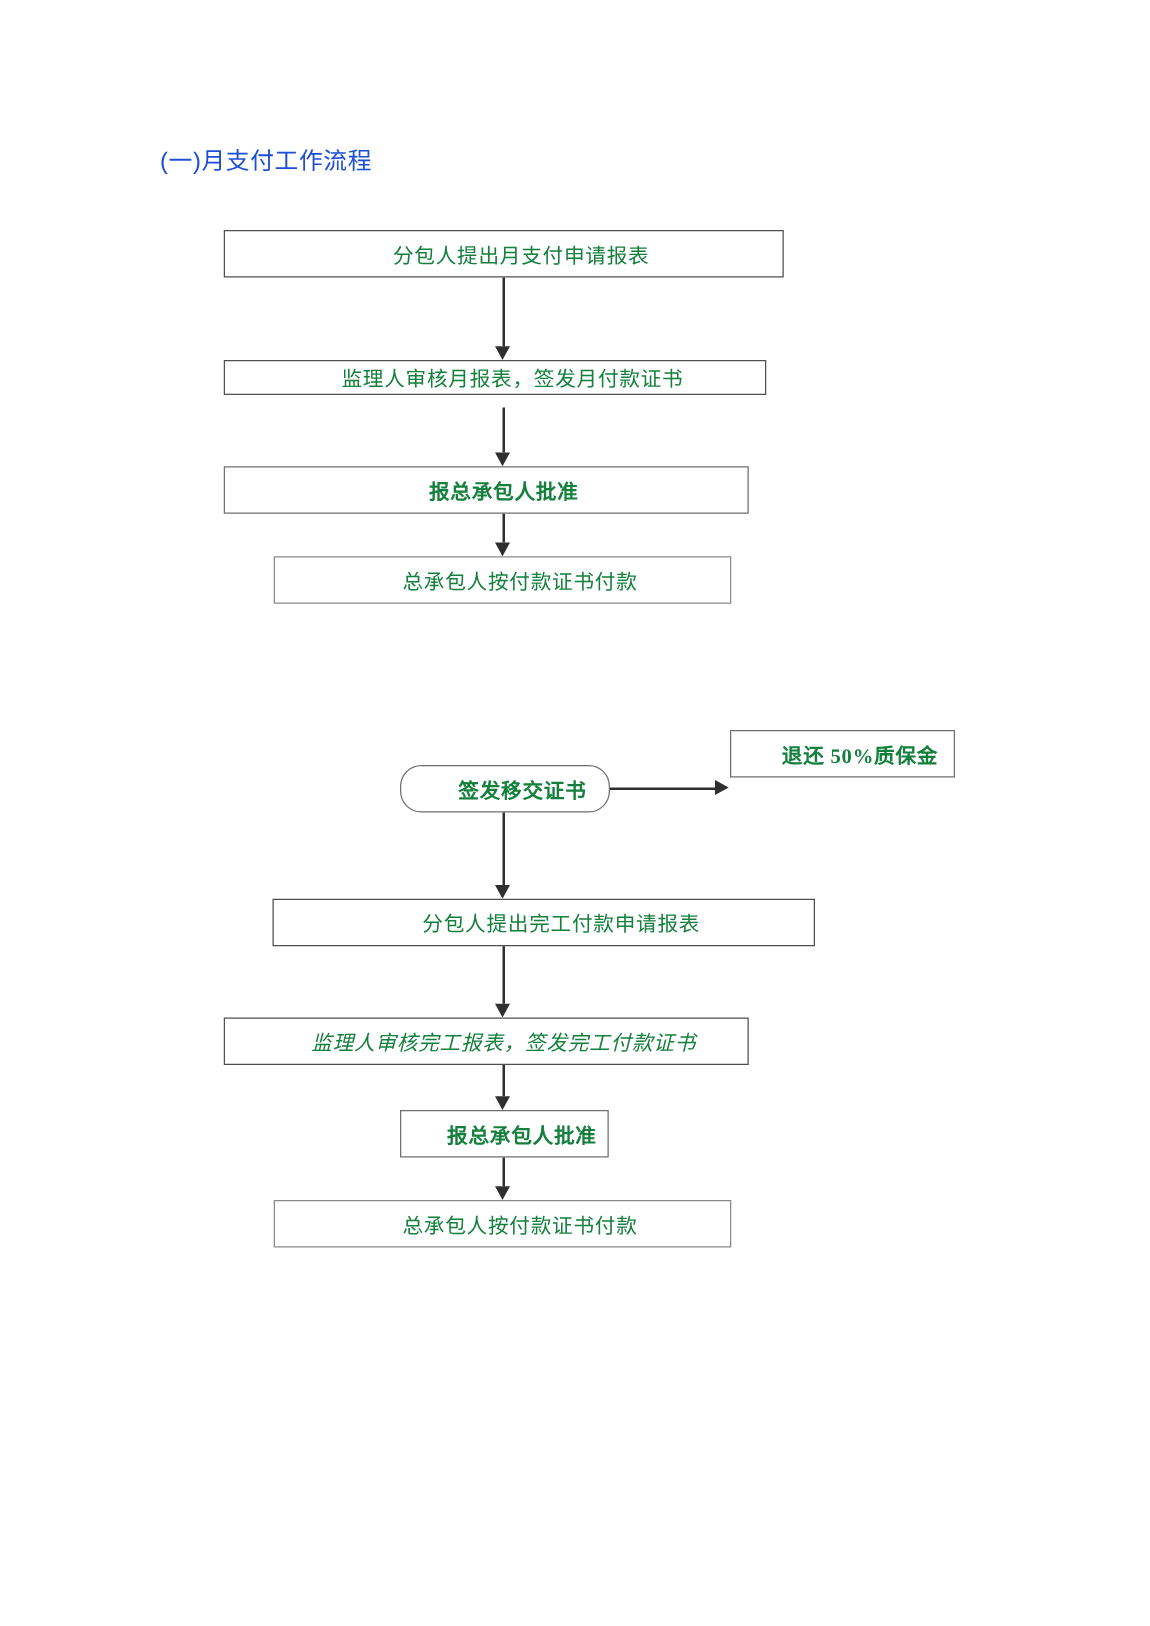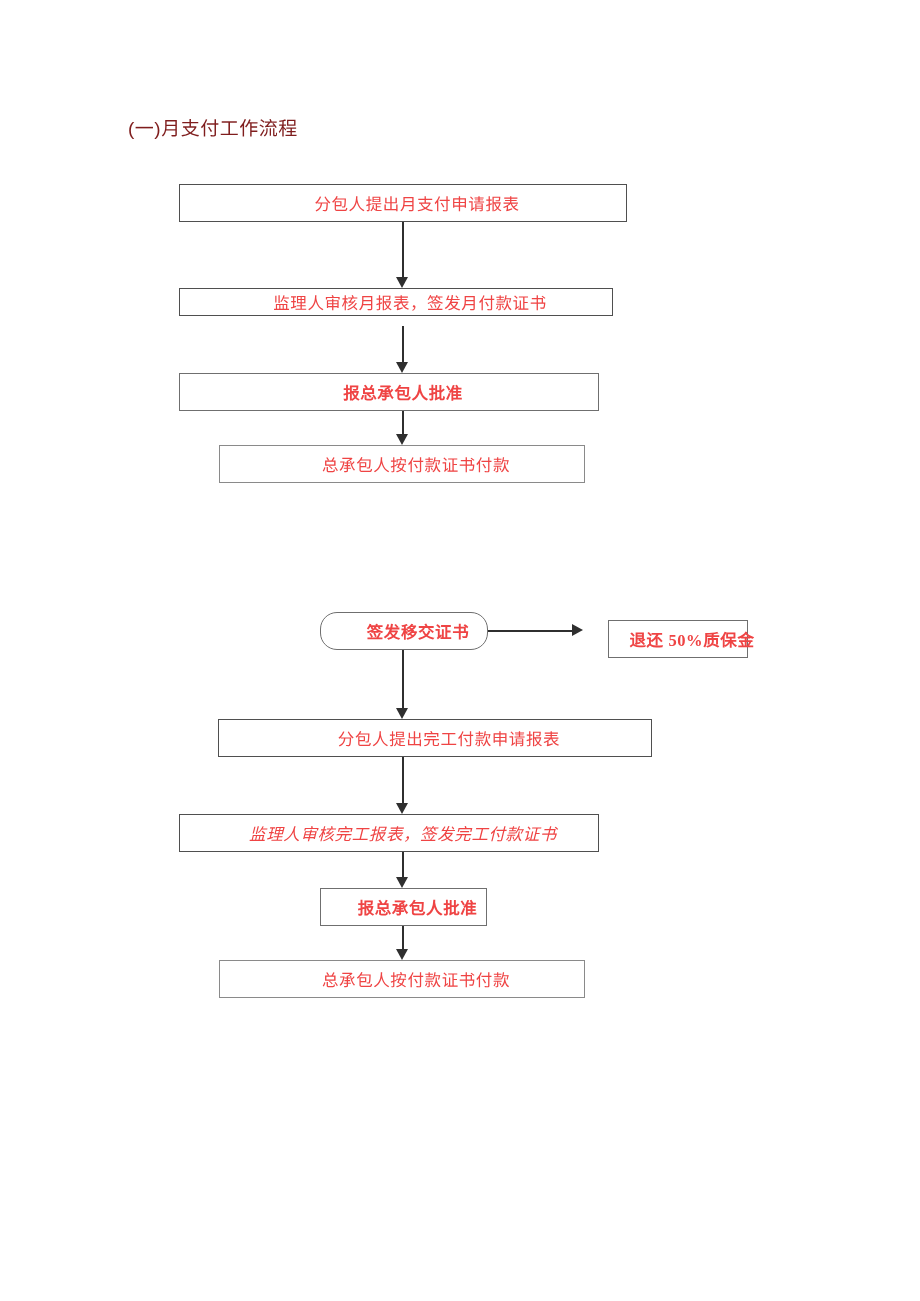--- a/index.html
+++ b/index.html
@@ -22,38 +22,38 @@
     inset: 0;
   }
 
   
   .section-heading {
     position: absolute;
     font-family: "Liberation Sans", "DejaVu Sans", sans-serif;
     font-size: 19px;
     font-weight: 400;
     letter-spacing: 0.5px;
-    color: #7f1d1d;
+    color: #1d4ed8;
     white-space: nowrap;
   }
   #heading-1 { left: 128px; top: 113px; }
   #heading-2 { left: 128px; top: 531px; }
 
   
   .flow-box {
     position: absolute;
     box-sizing: border-box;
     background: #ffffff;
     border: 1.6px solid #4f4f4f;
     display: flex;
     align-items: center;
     justify-content: center;
     font-family: "Liberation Serif", "DejaVu Serif", serif;
     font-size: 16.5px;
-    color: #ef4444;
+    color: #15803d;
     letter-spacing: 0.6px;
     white-space: nowrap;
     padding-left: 28px;
   }
   .flow-box.thin-border { border: 1.3px solid #6f6f6f; font-weight: bold; }
   .flow-box.light-border { border: 1.2px solid #8a8a8a; }
 
   
   .v-line {
     position: absolute;
@@ -90,21 +90,21 @@
 
   #c1-line-1 { left: 402px; top: 222px; height: 55px; }
   #c1-arrow-1 { left: 396px; top: 277px; }
   #c1-line-2 { left: 402px; top: 326px; height: 36px; }
   #c1-arrow-2 { left: 396px; top: 362px; }
   #c1-line-3 { left: 402px; top: 411px; height: 23px; }
   #c1-arrow-3 { left: 396px; top: 434px; }
 
   
   #c2-box-cert   { left: 320px; top: 612px; width: 168px; height: 38px; border-radius: 17px; }
-  #c2-box-refund { left: 584px; top: 620px; width: 140px; height: 38px; margin-left: 24px; }
+  #c2-box-refund { left: 584px; top: 584px; width: 180px; height: 38px; }
   #c2-box-apply  { left: 179px; top: 719px; width: 434px; height: 38px; margin-left: 39px; }
   #c2-box-review { left: 179px; top: 814px; width: 420px; height: 38px; font-style: italic; }
   #c2-box-submit { left: 320px; top: 888px; width: 167px; height: 38px; }
   #c2-box-pay    { left: 219px; top: 960px; width: 366px; height: 38px; }
 
   #c2-line-h1  { left: 488px; top: 630px; width: 84px; }
   #c2-arrow-h1 { left: 572px; top: 624px; }
 
   #c2-line-v1  { left: 402px; top: 650px; height: 58px; }
   #c2-arrow-v1 { left: 396px; top: 708px; }

